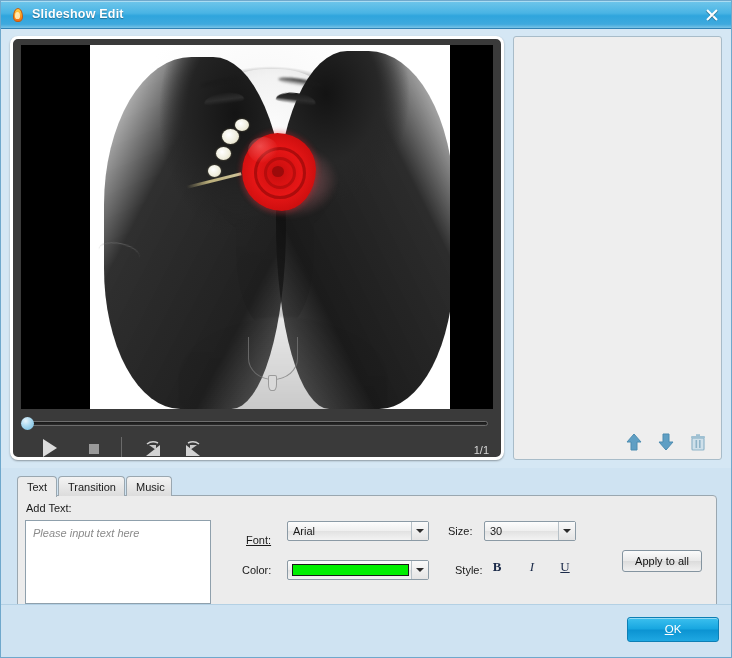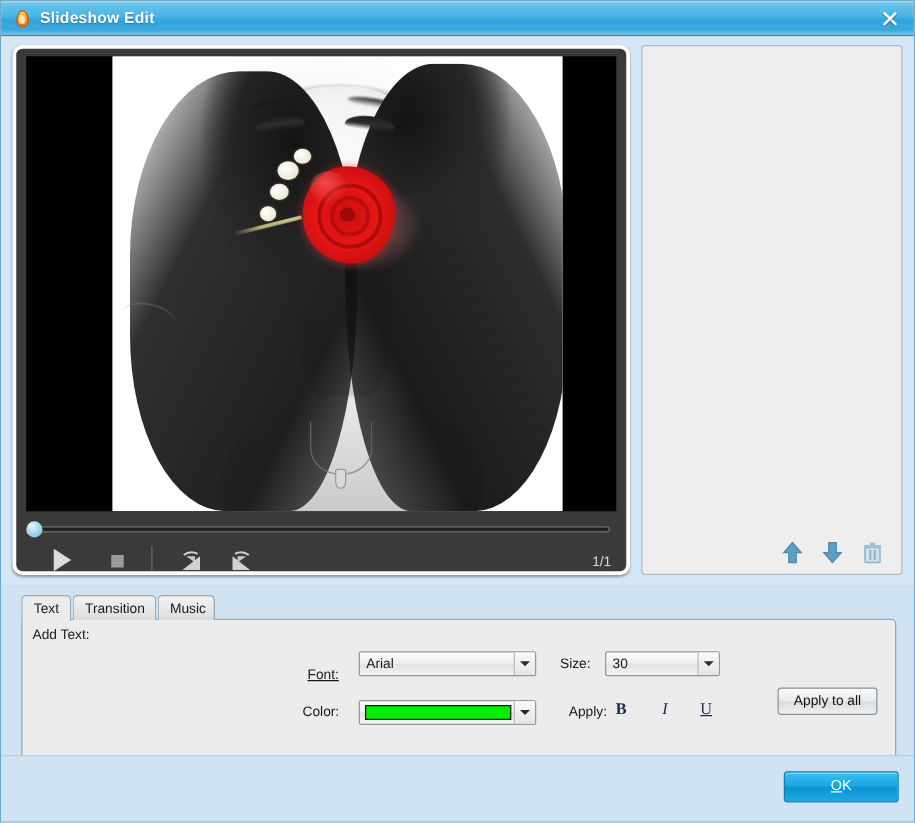--- a/index.html
+++ b/index.html
@@ -754,20 +754,21 @@
     <div id="tabs">
       <div id="tab-text" class="tab active">Text</div>
       <div id="tab-transition" class="tab">Transition</div>
       <div id="tab-music" class="tab">Music</div>
     </div>
 
     <div id="tab-body">
 
       <div id="add-text-label">Add Text:</div>
 
+      <div id="text-area" title="Please input text here">Please input text here</div>
 
       <div id="lbl-font" class="field-label">Font:</div>
       <div id="combo-font" class="combo">
         <span class="ctext">Arial</span>
         <span class="carrow">
             <i></i>
           </span>
       </div>
 
       <div id="lbl-size" class="field-label">Size:</div>
@@ -779,21 +780,21 @@
       </div>
 
       <div id="lbl-color" class="field-label">Color:</div>
       <div id="combo-color" class="combo">
         <span id="color-swatch" style="background: rgb(0, 239, 0);"></span>
         <span class="carrow">
             <i></i>
           </span>
       </div>
 
-      <div id="lbl-style" class="field-label">Apply:</div>
+      <div id="lbl-style" class="field-label">Style:</div>
       <div id="btn-bold" class="style-btn">B</div>
       <div id="btn-italic" class="style-btn">I</div>
       <div id="btn-underline" class="style-btn">U</div>
 
       <div id="apply-all">Apply to all</div>
     </div>
   </div>
 
   <div id="footer">
     <div id="ok-button">

